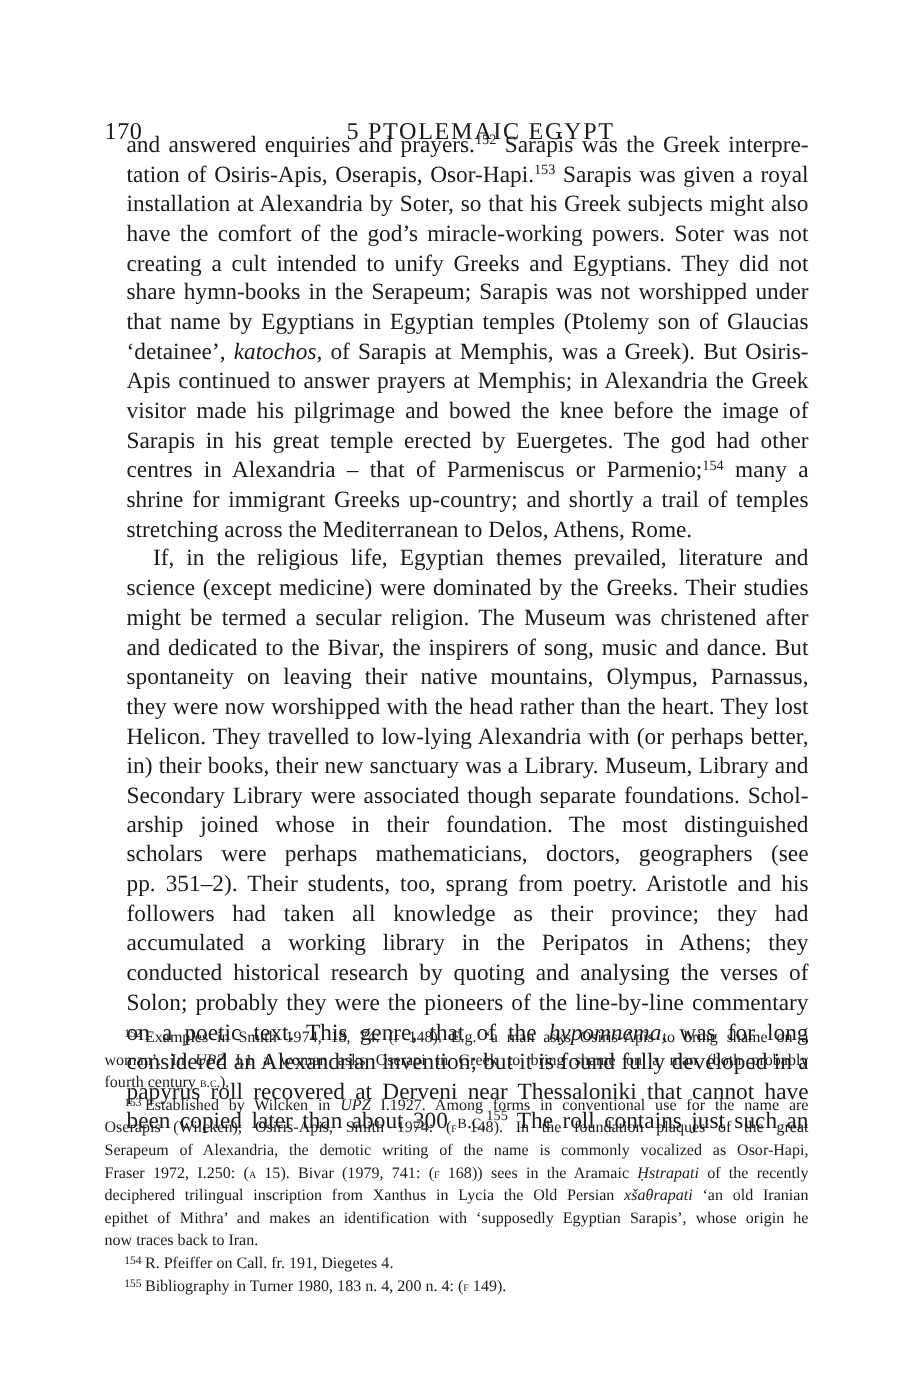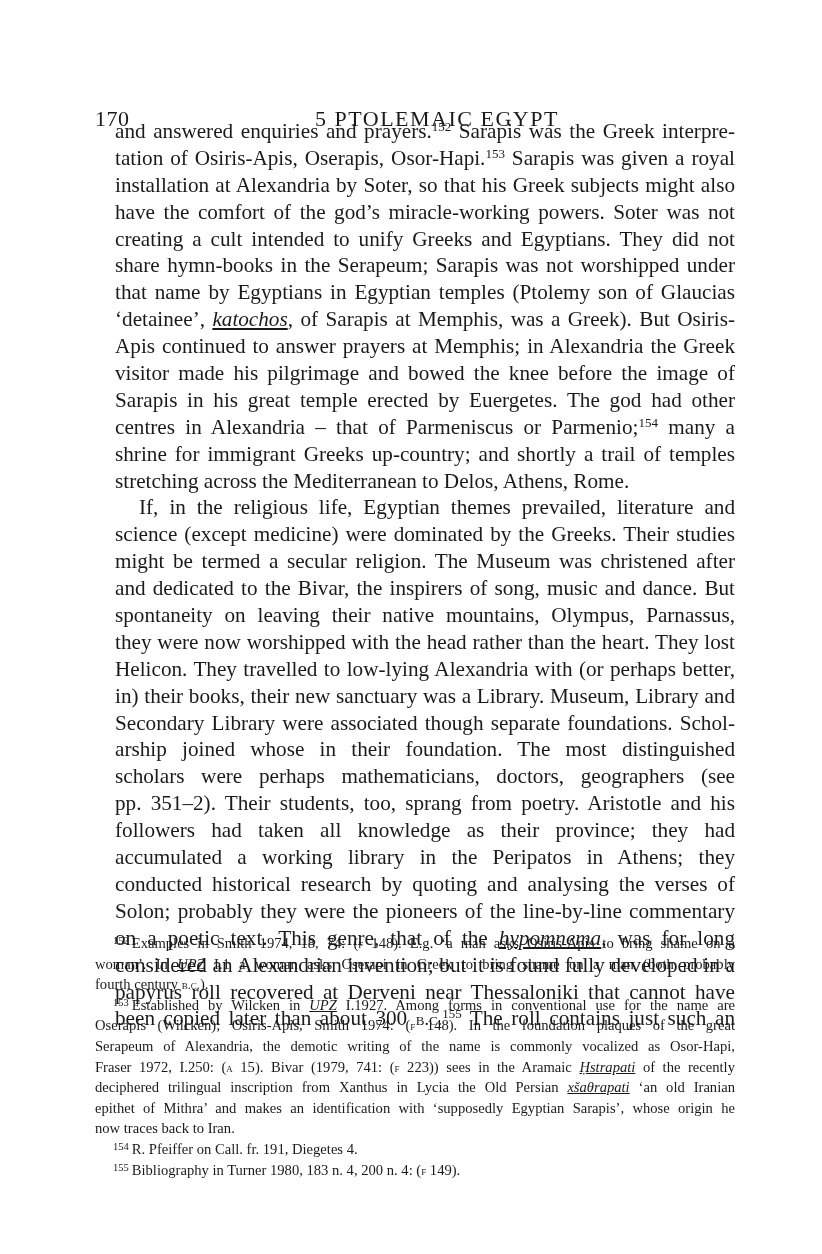--- a/index.html
+++ b/index.html
@@ -26,21 +26,21 @@
     sup { font-size: 13px; line-height: 0; vertical-align: 7px; }
     .sc { font-variant: small-caps; font-size: 0.85em; }
     .footnotes {
       position: absolute; left: 95px; top: 933px; width: 640px;
       font-size: 14.6px; line-height: 20.6px;
     }
     .fline { display: block; white-space: nowrap; text-align: justify; text-align-last: justify; height: 20.6px; }
     .fline.last { text-align-last: left; }
     .fline.indent { padding-left: 18px; }
     .fnum { font-size: 10.5px; vertical-align: 4px; line-height: 0; margin-right: 3px; }
-    i { font-style: italic; text-decoration: underline; }
+    i { font-style: italic; }
   </style>
 </head>
 <body>
 
 <div class="page">
   <div class="running-head">
     <span class="folio">170</span>
     <span class="chapter-title">5 PTOLEMAIC EGYPT</span>
   </div>
 
@@ -84,21 +84,21 @@
   <div class="footnotes" id="footnotes">
       <div>
         <span class="fline indent"><span class="fnum">152</span><span>Examples in Smith 1974, 18, 74: (</span><span class="sc">f</span><span> 148). E.g. ‘a man asks Osiris-Apis to bring shame on a</span></span>
         <span class="fline"><span>woman’. In </span><i>UPZ</i><span> I.1 a woman asks Oserapi in Greek to bring shame on a man (both probably</span></span>
         <span class="fline last"><span>fourth century </span><span class="sc">b.c.</span><span>).</span></span>
       </div>
       <div>
         <span class="fline indent"><span class="fnum">153</span><span>Established by Wilcken in </span><i>UPZ</i><span> I.1927. Among forms in conventional use for the name are</span></span>
         <span class="fline"><span>Oserapis (Wilcken); Osiris-Apis, Smith 1974: (</span><span class="sc">f</span><span> 148). In the foundation plaques of the great</span></span>
         <span class="fline"><span>Serapeum of Alexandria, the demotic writing of the name is commonly vocalized as Osor-Hapi,</span></span>
-        <span class="fline"><span>Fraser 1972, I.250: (</span><span class="sc">a</span><span> 15). Bivar (1979, 741: (</span><span class="sc">f</span><span> 223)) sees in the Aramaic </span><i>Ḥstrapati</i><span> of the recently</span></span>
+        <span class="fline"><span>Fraser 1972, I.250: (</span><span class="sc">a</span><span> 15). Bivar (1979, 741: (</span><span class="sc">f</span><span> 168)) sees in the Aramaic </span><i>Ḥstrapati</i><span> of the recently</span></span>
         <span class="fline"><span>deciphered trilingual inscription from Xanthus in Lycia the Old Persian </span><i>xšaθrapati</i><span> ‘an old Iranian</span></span>
         <span class="fline"><span>epithet of Mithra’ and makes an identification with ‘supposedly Egyptian Sarapis’, whose origin he</span></span>
         <span class="fline last"><span>now traces back to Iran.</span></span>
       </div>
       <div>
         <span class="fline last indent"><span class="fnum">154</span><span>R. Pfeiffer on Call. fr. 191, Diegetes 4.</span></span>
       </div>
       <div>
         <span class="fline last indent"><span class="fnum">155</span><span>Bibliography in Turner 1980, 183 n. 4, 200 n. 4: (</span><span class="sc">f</span><span> 149).</span></span>
       </div>

